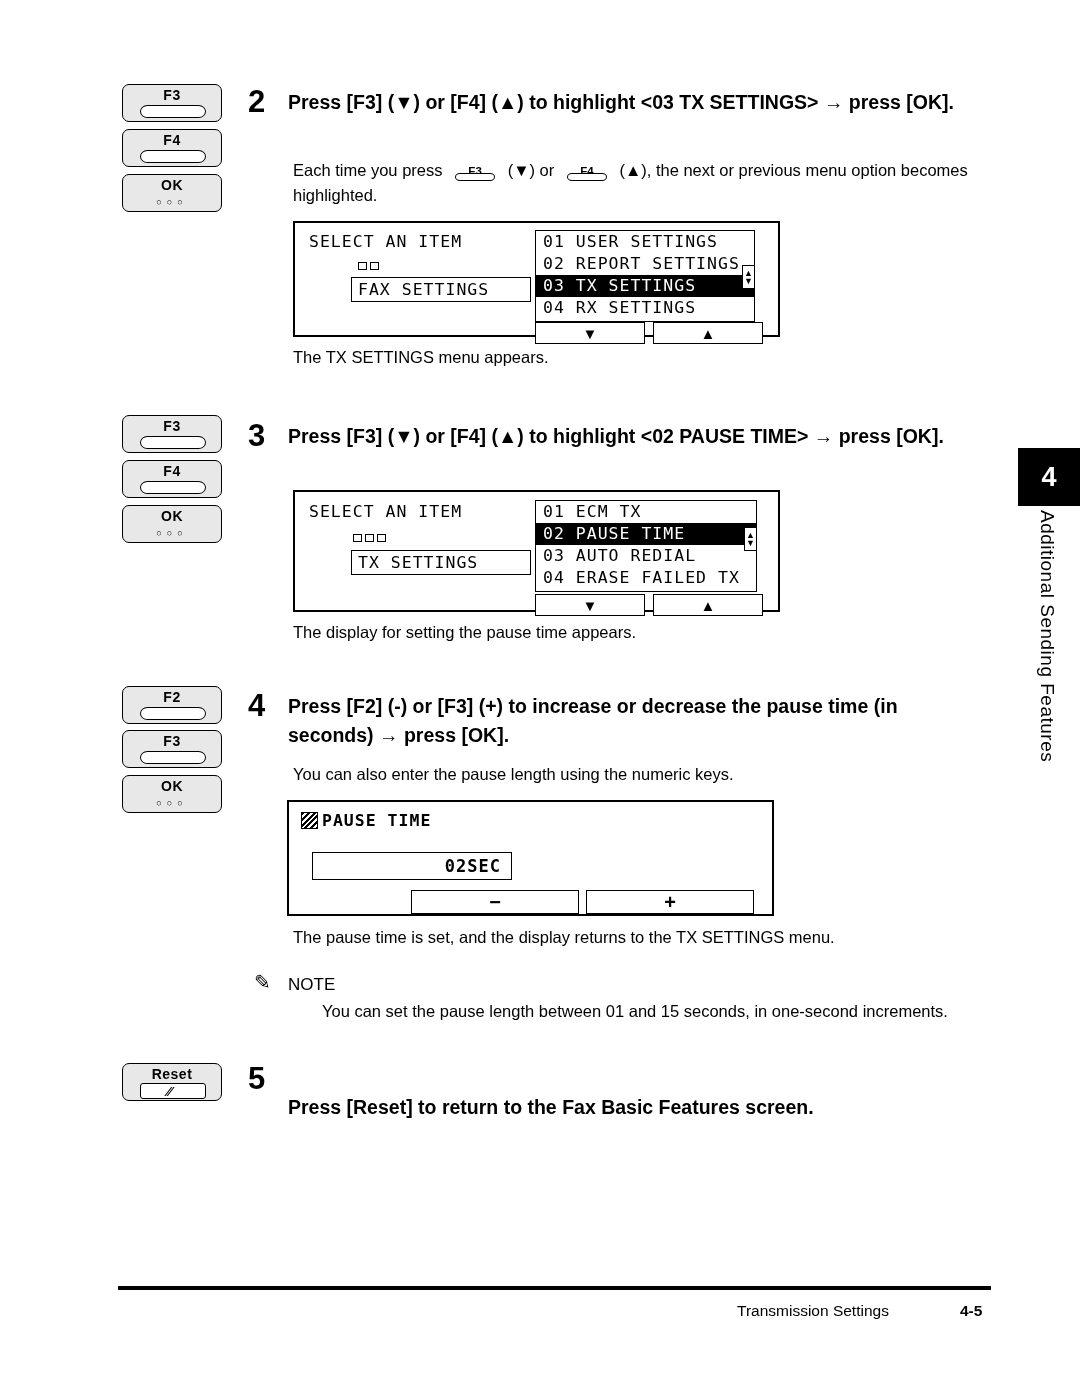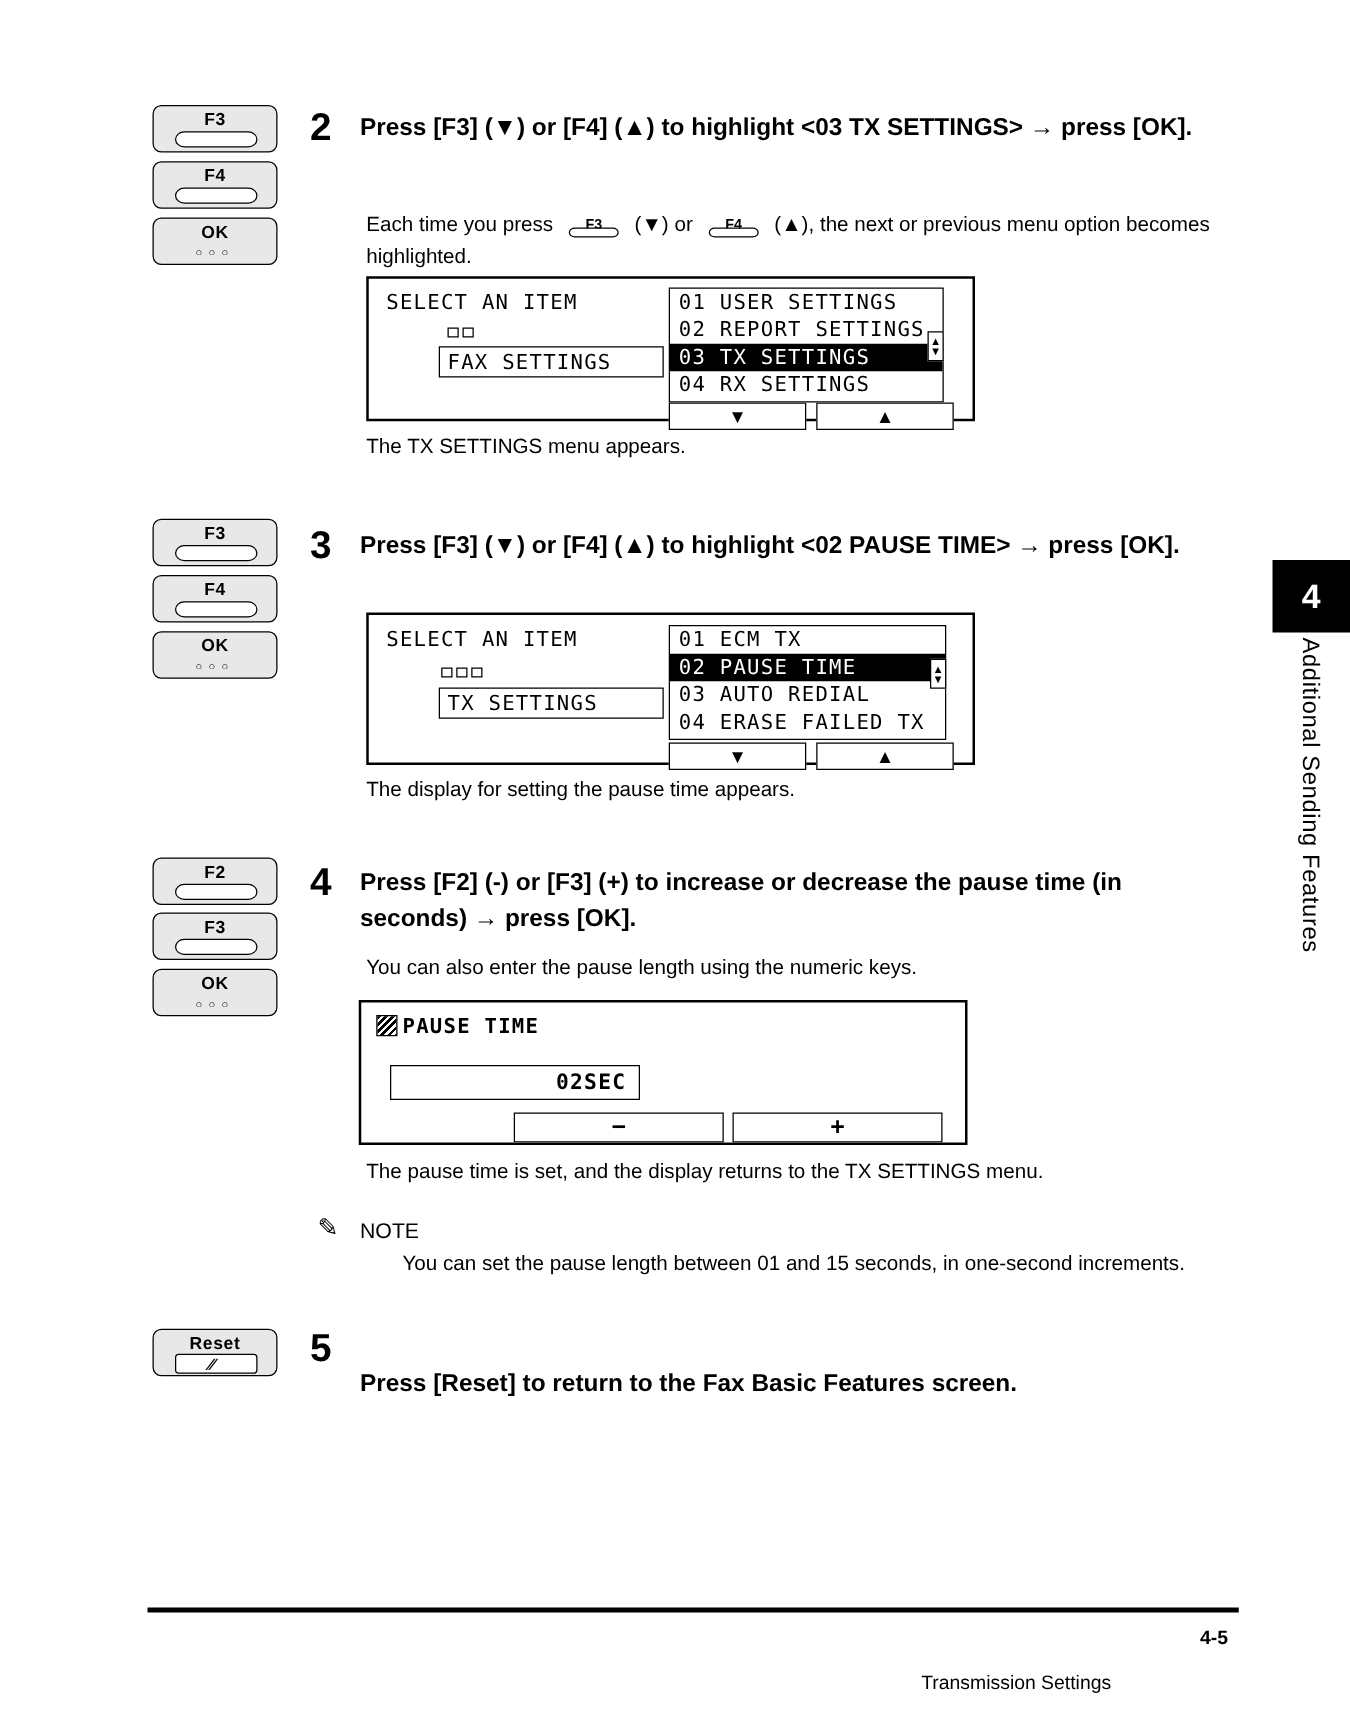--- a/index.html
+++ b/index.html
@@ -221,21 +221,20 @@
   }
 
   
   .footrule {
     position: absolute;
     background: #000;
   }
   .footer-text {
     position: absolute;
     font-size: 15.5px;
-    margin-top: 36px;
   }
   .footer-page {
     position: absolute;
     font-size: 15.5px;
     font-weight: bold;
   }
 
   .inlinekey {
     display: inline-block;
     position: relative;
@@ -273,21 +272,21 @@
   <span class="kcap"></span>
 </div>
 <div class="keybox" style="left:122px; top:174px;">
   <span class="klabel">OK</span>
   <span class="kdots">○○○</span>
 </div>
 
 <div class="stepnum" style="left:248px; top:84px;">2</div>
 <div class="steptitle" style="left:288px; top:88px; width:700px;">Press [F3] (▼) or [F4] (▲) to highlight &lt;03 TX SETTINGS&gt; → press [OK].</div>
 
-<div class="bodytext" style="left:293px; top:168px; width:700px;">
+<div class="bodytext" style="left:293px; top:158px; width:700px;">
   <span>Each time you press</span>
   <span class="inlinekey">
     <span class="ik-label">F3</span>
     <span class="ik-cap"></span>
   </span>
   <span>(▼) or</span>
   <span class="inlinekey">
     <span class="ik-label">F4</span>
     <span class="ik-cap"></span>
   </span>

